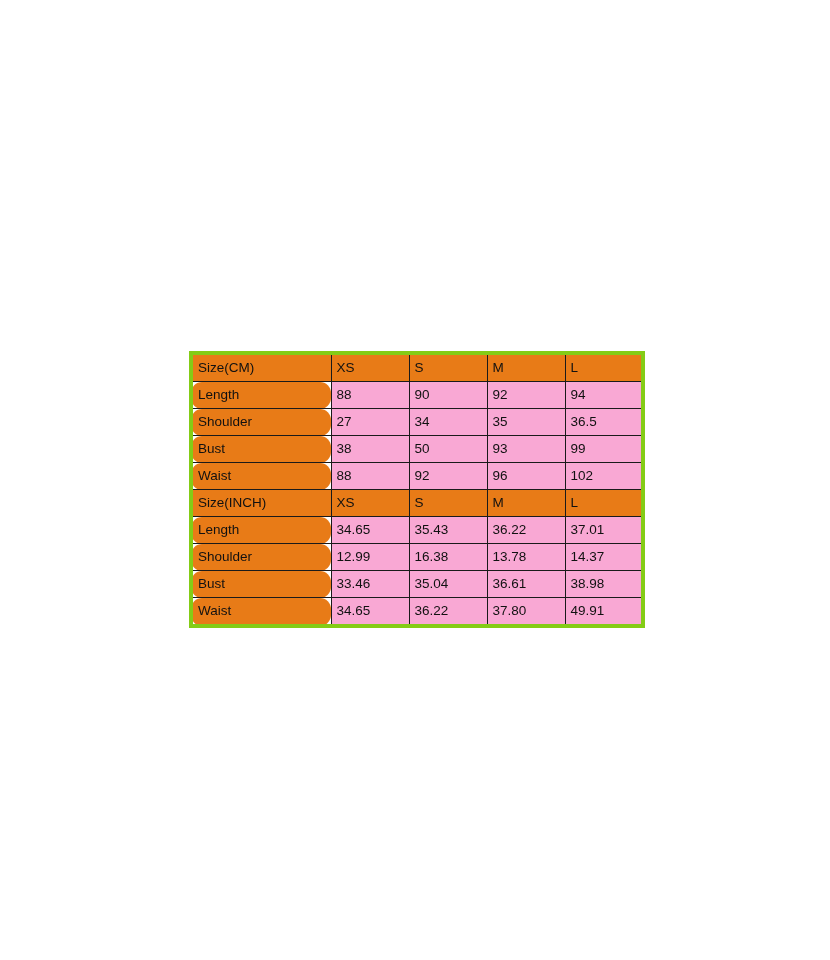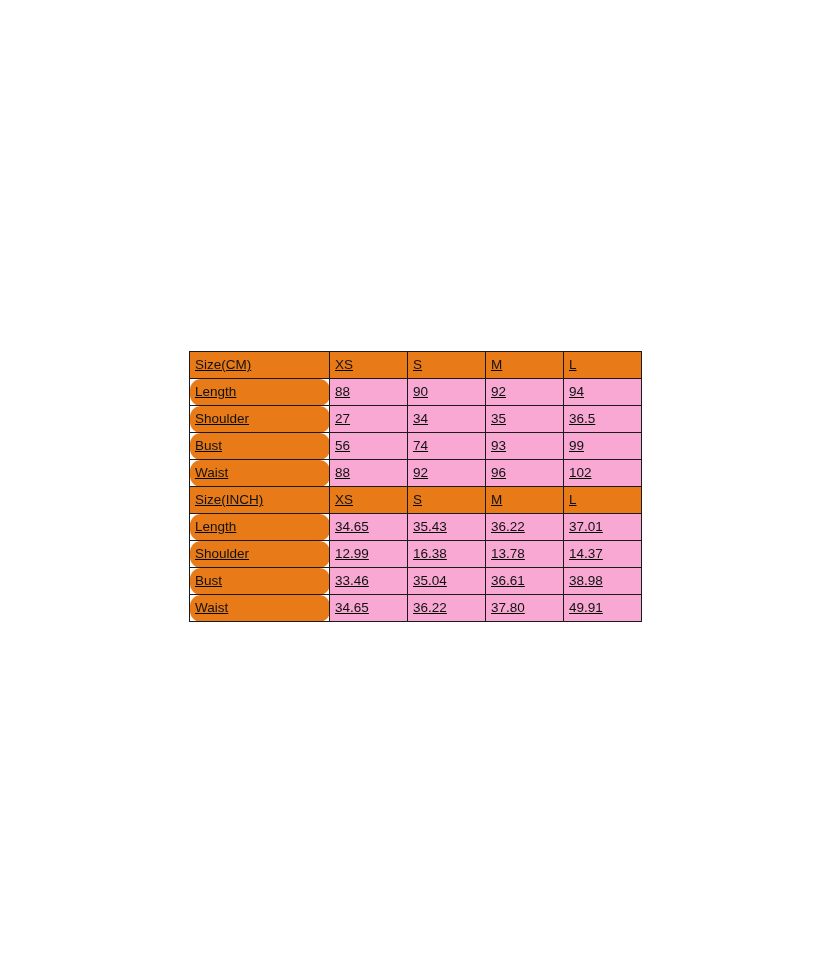--- a/index.html
+++ b/index.html
@@ -19,22 +19,21 @@
     position: absolute;
     left: 189px;
     top: 351px;
     width: 452px;
   }
 
   table.size-chart {
     border-collapse: collapse;
     table-layout: fixed;
     width: 452px;
-    border: 1px solid #84cc16;
-    text-decoration: underline;
+    border: 4px solid #84cc16;
   }
 
   table.size-chart col.c-label { width: 140px; }
   table.size-chart col.c-xs    { width: 78px; }
   table.size-chart col.c-s     { width: 78px; }
   table.size-chart col.c-m     { width: 78px; }
   table.size-chart col.c-l     { width: 78px; }
 
   table.size-chart td {
     border: 1px solid #1a1a1a;
@@ -98,22 +97,22 @@
       <tr>
         <td class="row-label">Shoulder</td>
         <td class="val">27</td>
         <td class="val">34</td>
         <td class="val">35</td>
         <td class="val">36.5</td>
       </tr>
 
       <tr>
         <td class="row-label">Bust</td>
-        <td class="val">56</td>
-        <td class="val">74</td>
+        <td class="val">38</td>
+        <td class="val">50</td>
         <td class="val">93</td>
         <td class="val">99</td>
       </tr>
 
       <tr>
         <td class="row-label">Waist</td>
         <td class="val">88</td>
         <td class="val">92</td>
         <td class="val">96</td>
         <td class="val">102</td>

